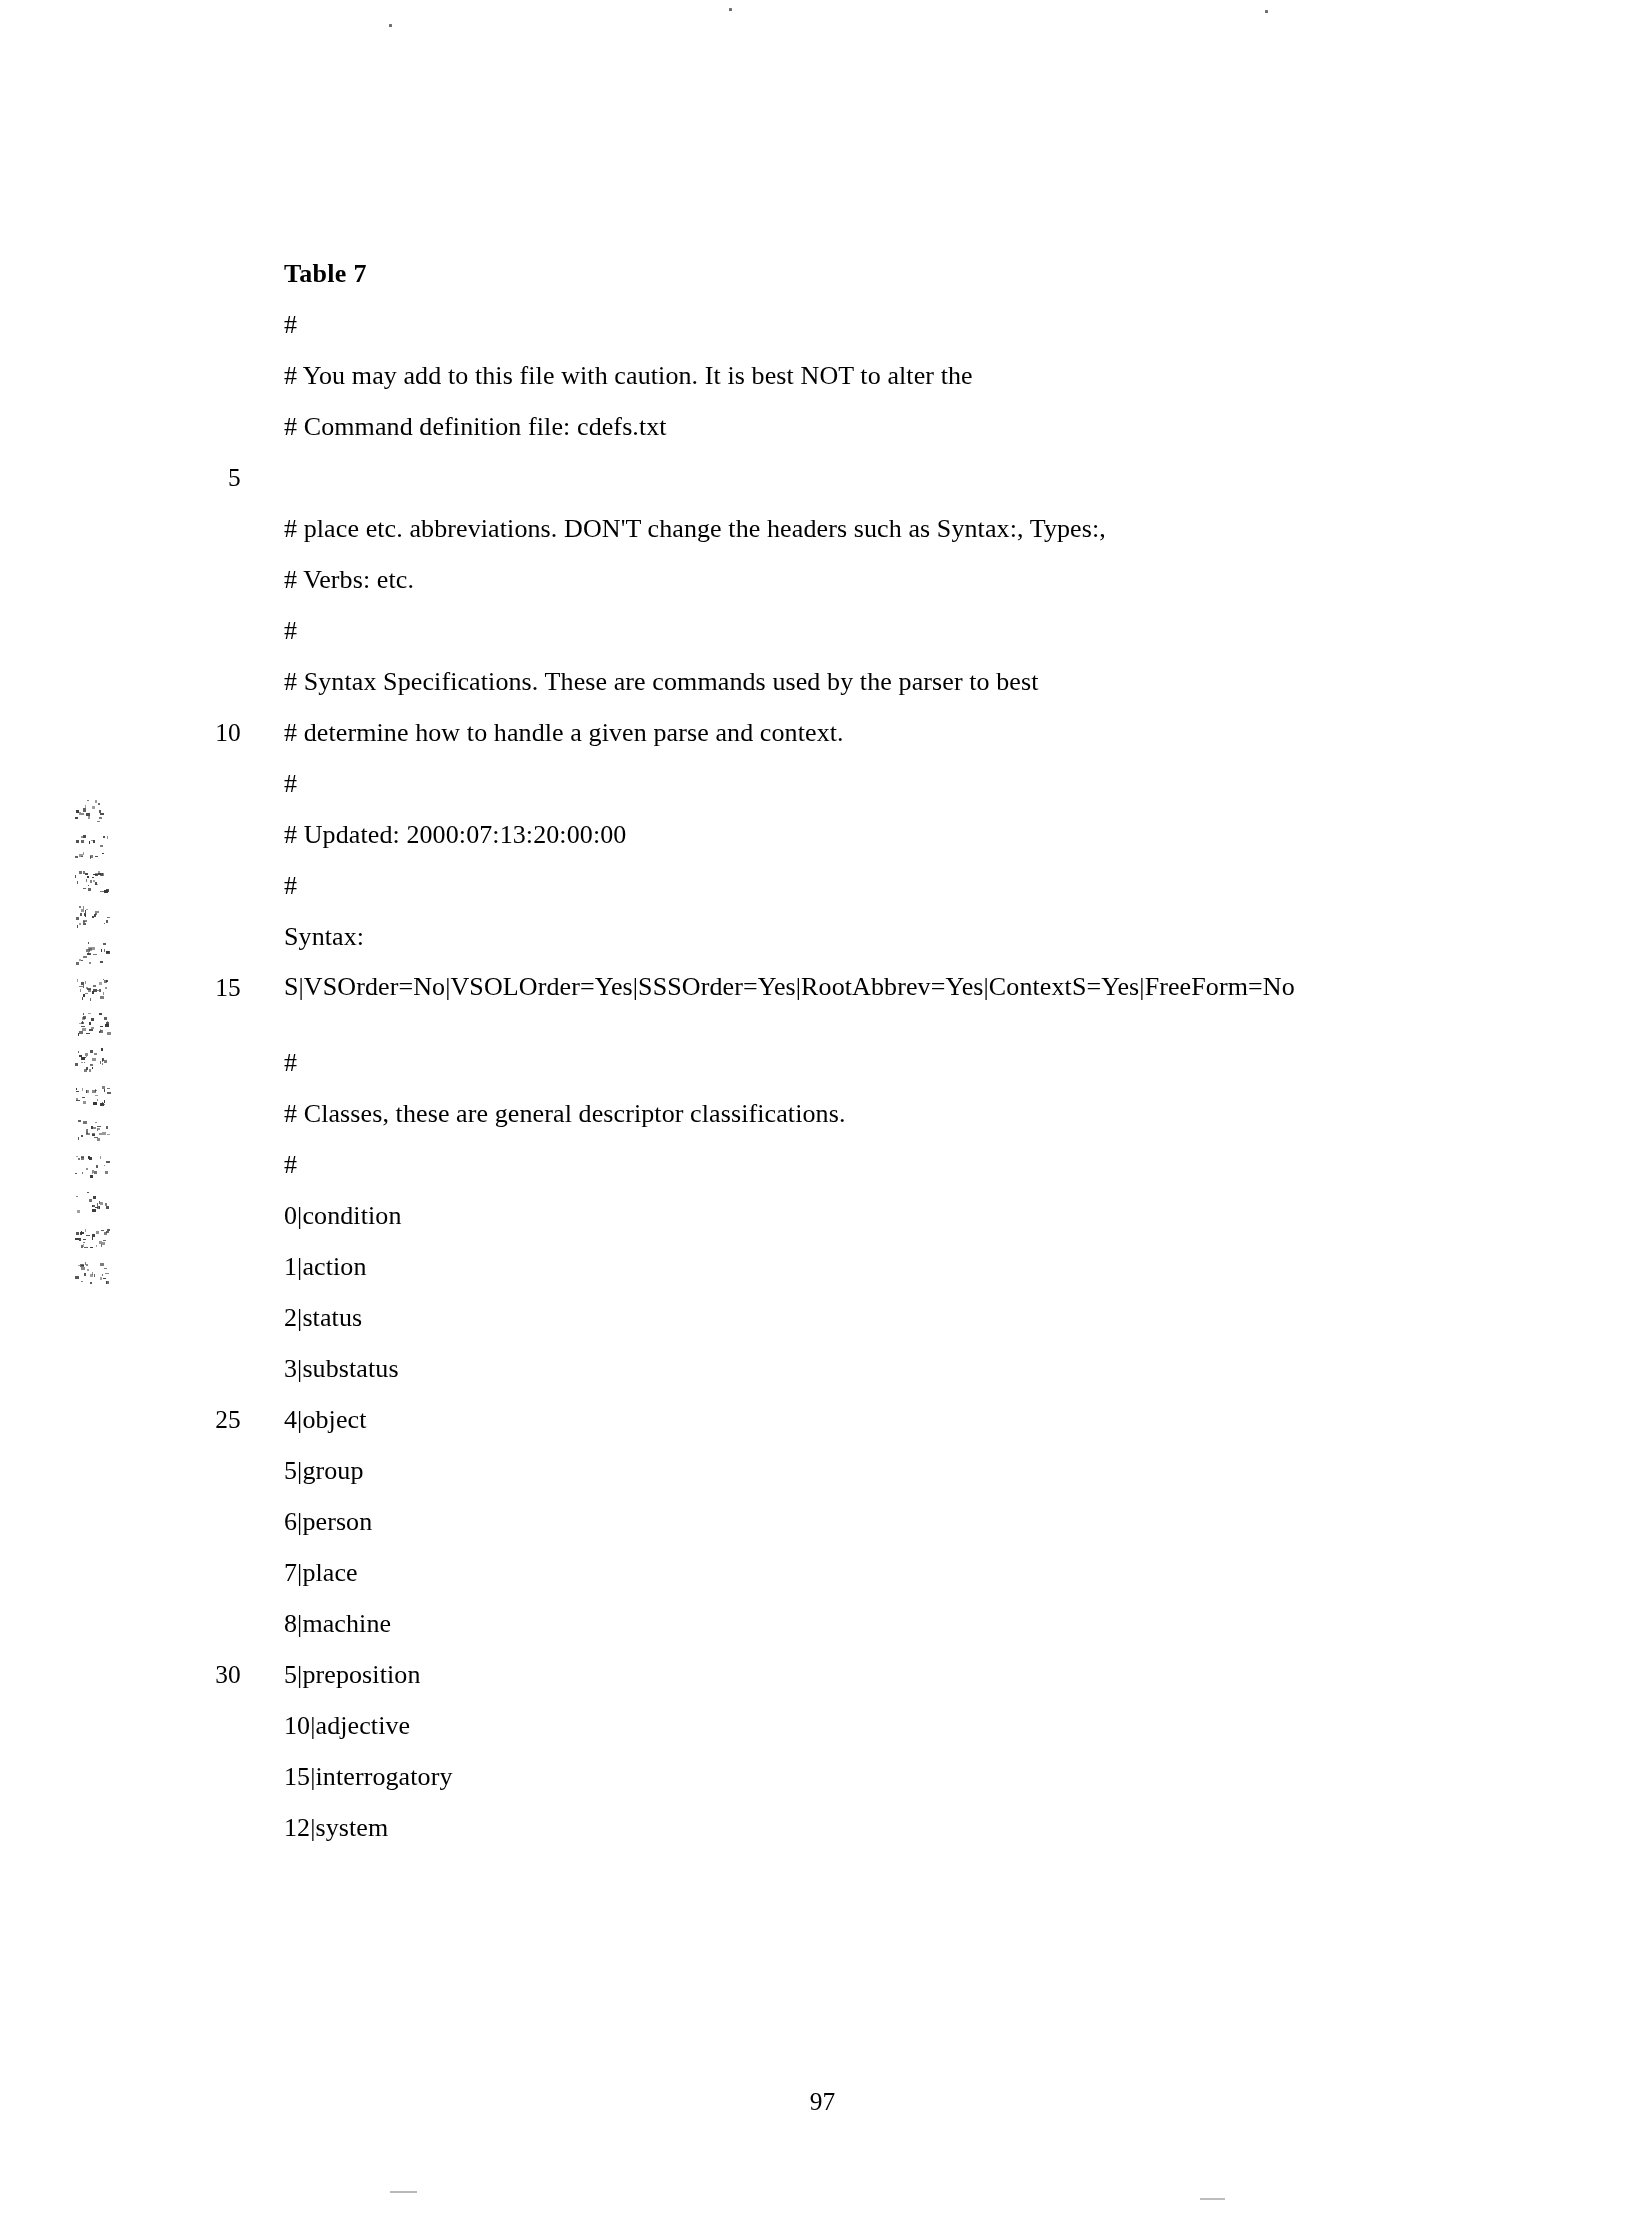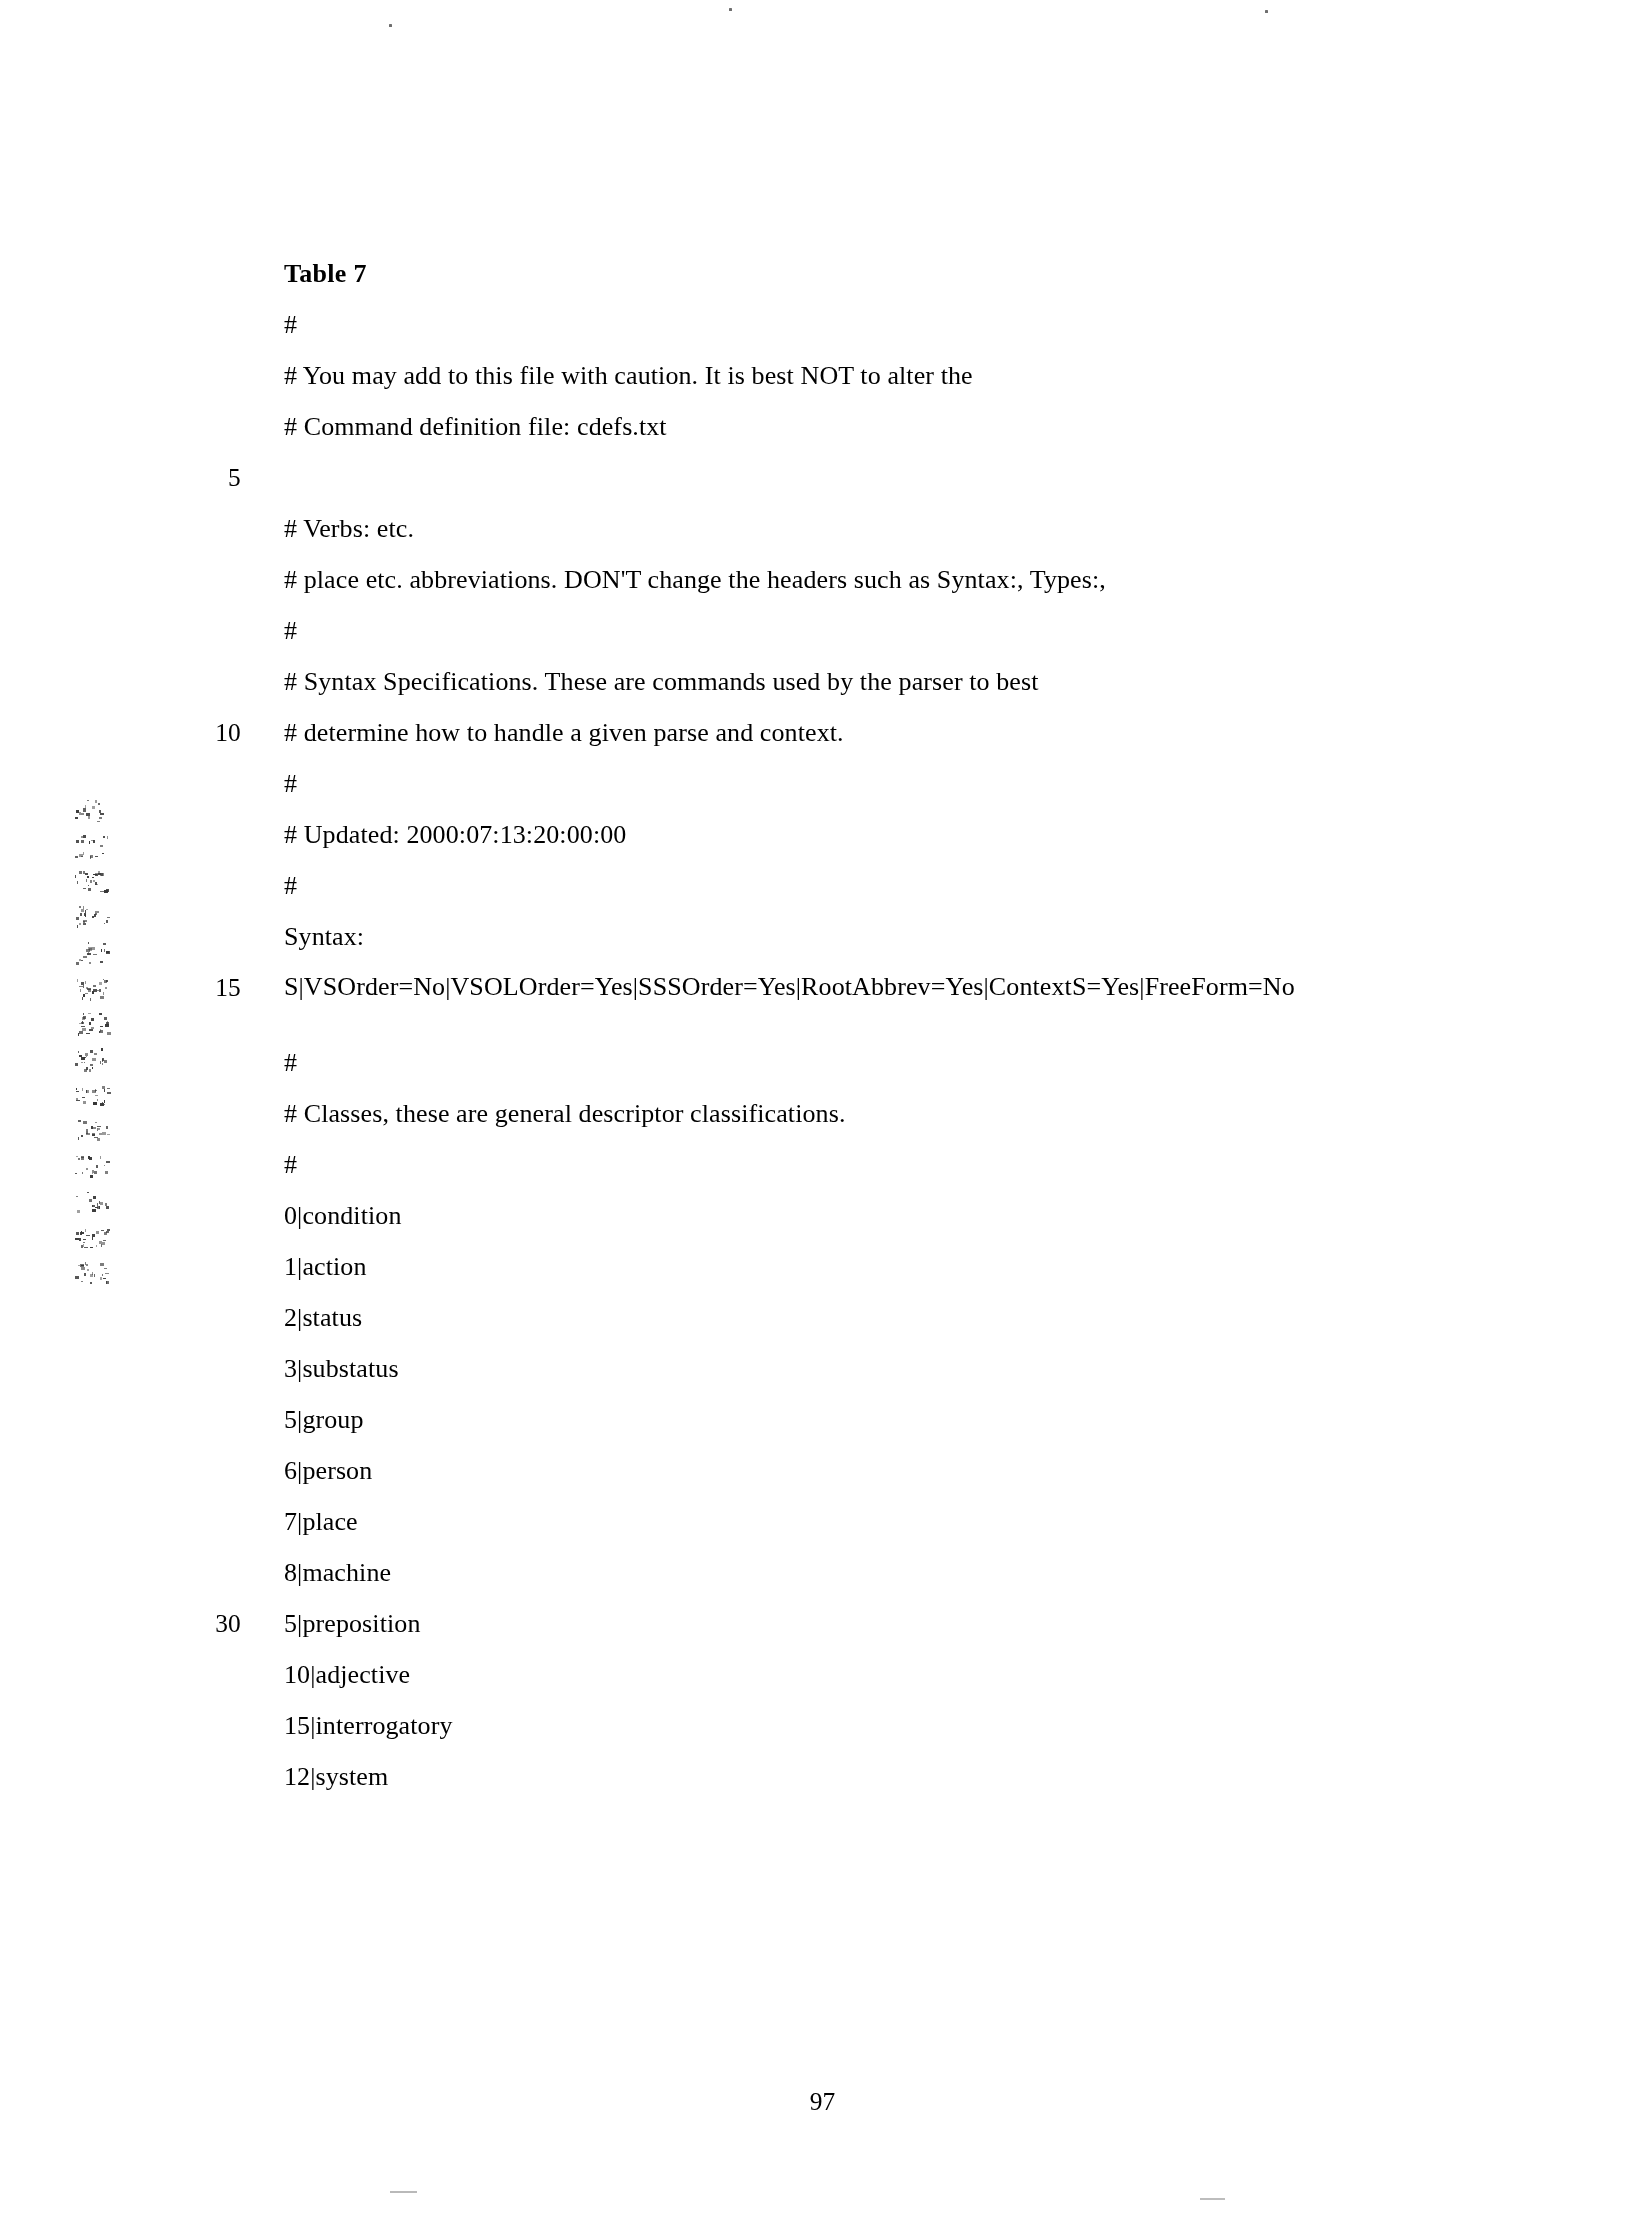--- a/index.html
+++ b/index.html
@@ -433,25 +433,25 @@
       </div>
       <div class="line-row">
         <div class="line-no"></div>
         <div class="line-text"># Command definition file: cdefs.txt</div>
       </div>
       <div class="line-row">
         <div class="line-no">5</div>
       </div>
       <div class="line-row">
         <div class="line-no"></div>
+        <div class="line-text"># place etc. abbreviations. DON'T change the headers such as Syntax:, Types:,</div>
+      </div>
+      <div class="line-row">
+        <div class="line-no"></div>
         <div class="line-text"># Verbs: etc.</div>
-      </div>
-      <div class="line-row">
-        <div class="line-no"></div>
-        <div class="line-text"># place etc. abbreviations. DON'T change the headers such as Syntax:, Types:,</div>
       </div>
       <div class="line-row">
         <div class="line-no"></div>
         <div class="line-text">#</div>
       </div>
       <div class="line-row">
         <div class="line-no"></div>
         <div class="line-text"># Syntax Specifications. These are commands used by the parser to best</div>
       </div>
       <div class="line-row">
@@ -500,20 +500,24 @@
       </div>
       <div class="line-row">
         <div class="line-no"></div>
         <div class="line-text">2|status</div>
       </div>
       <div class="line-row">
         <div class="line-no"></div>
         <div class="line-text">3|substatus</div>
       </div>
       <div class="line-row">
+        <div class="line-no">25</div>
+        <div class="line-text">4|object</div>
+      </div>
+      <div class="line-row">
         <div class="line-no"></div>
         <div class="line-text">5|group</div>
       </div>
       <div class="line-row">
         <div class="line-no"></div>
         <div class="line-text">6|person</div>
       </div>
       <div class="line-row">
         <div class="line-no"></div>
         <div class="line-text">7|place</div>

